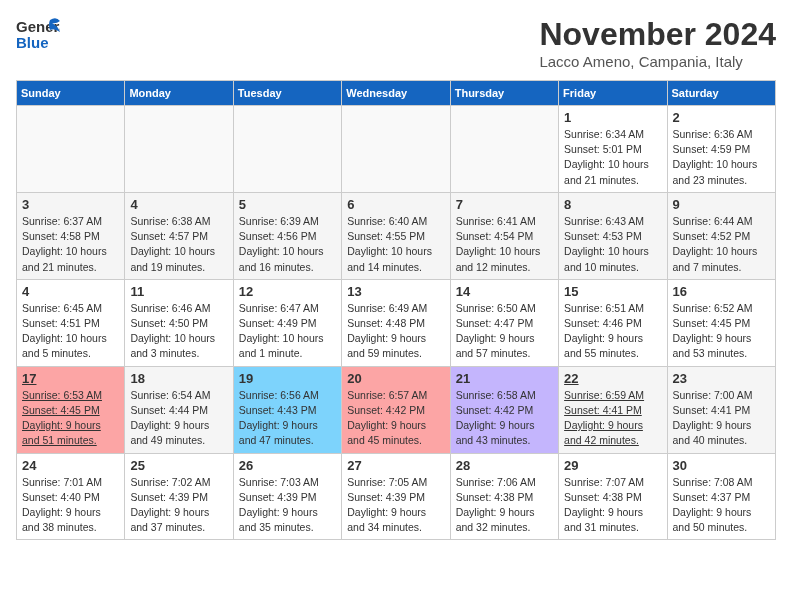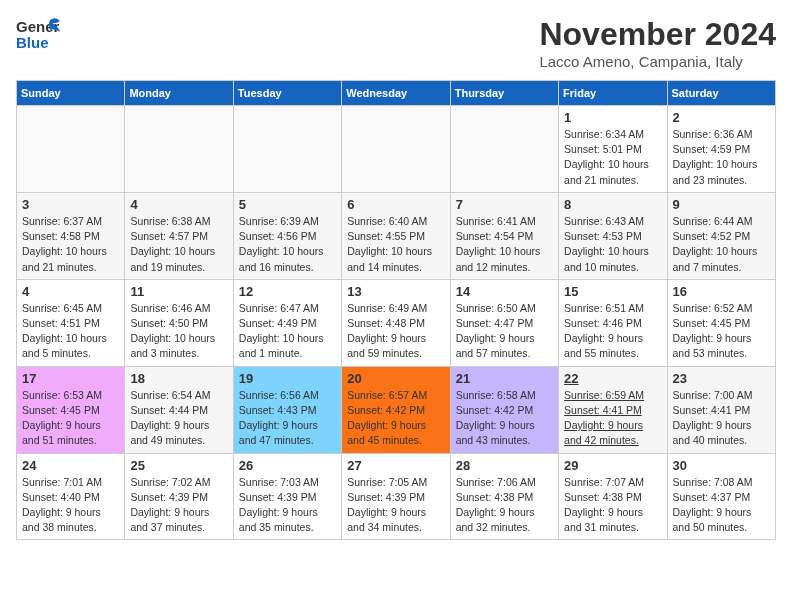--- a/index.html
+++ b/index.html
@@ -189,39 +189,39 @@
           <div class="cell-content">Daylight: 9 hours and 55 minutes.</div>
         </td>
         <td>
           <span class="day-num">16</span>
           <div class="cell-content">Sunrise: 6:52 AM</div>
           <div class="cell-content">Sunset: 4:45 PM</div>
           <div class="cell-content">Daylight: 9 hours and 53 minutes.</div>
         </td>
       </tr>
       <tr style="background: rgb(245, 245, 245);">
-        <td style="background: #f0abfc;">
+        <td style="background: #fca5a5; text-decoration: underline;">
           <span class="day-num">17</span>
           <div class="cell-content">Sunrise: 6:53 AM</div>
           <div class="cell-content">Sunset: 4:45 PM</div>
           <div class="cell-content">Daylight: 9 hours and 51 minutes.</div>
         </td>
         <td style="background: rgb(245, 245, 245); margin-left: 41px;">
           <span class="day-num">18</span>
           <div class="cell-content">Sunrise: 6:54 AM</div>
           <div class="cell-content">Sunset: 4:44 PM</div>
           <div class="cell-content">Daylight: 9 hours and 49 minutes.</div>
         </td>
         <td style="background: #7dd3fc;">
           <span class="day-num">19</span>
           <div class="cell-content">Sunrise: 6:56 AM</div>
           <div class="cell-content">Sunset: 4:43 PM</div>
           <div class="cell-content">Daylight: 9 hours and 47 minutes.</div>
         </td>
-        <td style="background: #f97316;">
+        <td style="background: #fca5a5;">
           <span class="day-num">20</span>
           <div class="cell-content">Sunrise: 6:57 AM</div>
           <div class="cell-content">Sunset: 4:42 PM</div>
           <div class="cell-content">Daylight: 9 hours and 45 minutes.</div>
         </td>
         <td style="background: #c4b5fd;">
           <span class="day-num">21</span>
           <div class="cell-content">Sunrise: 6:58 AM</div>
           <div class="cell-content">Sunset: 4:42 PM</div>
           <div class="cell-content">Daylight: 9 hours and 43 minutes.</div>

